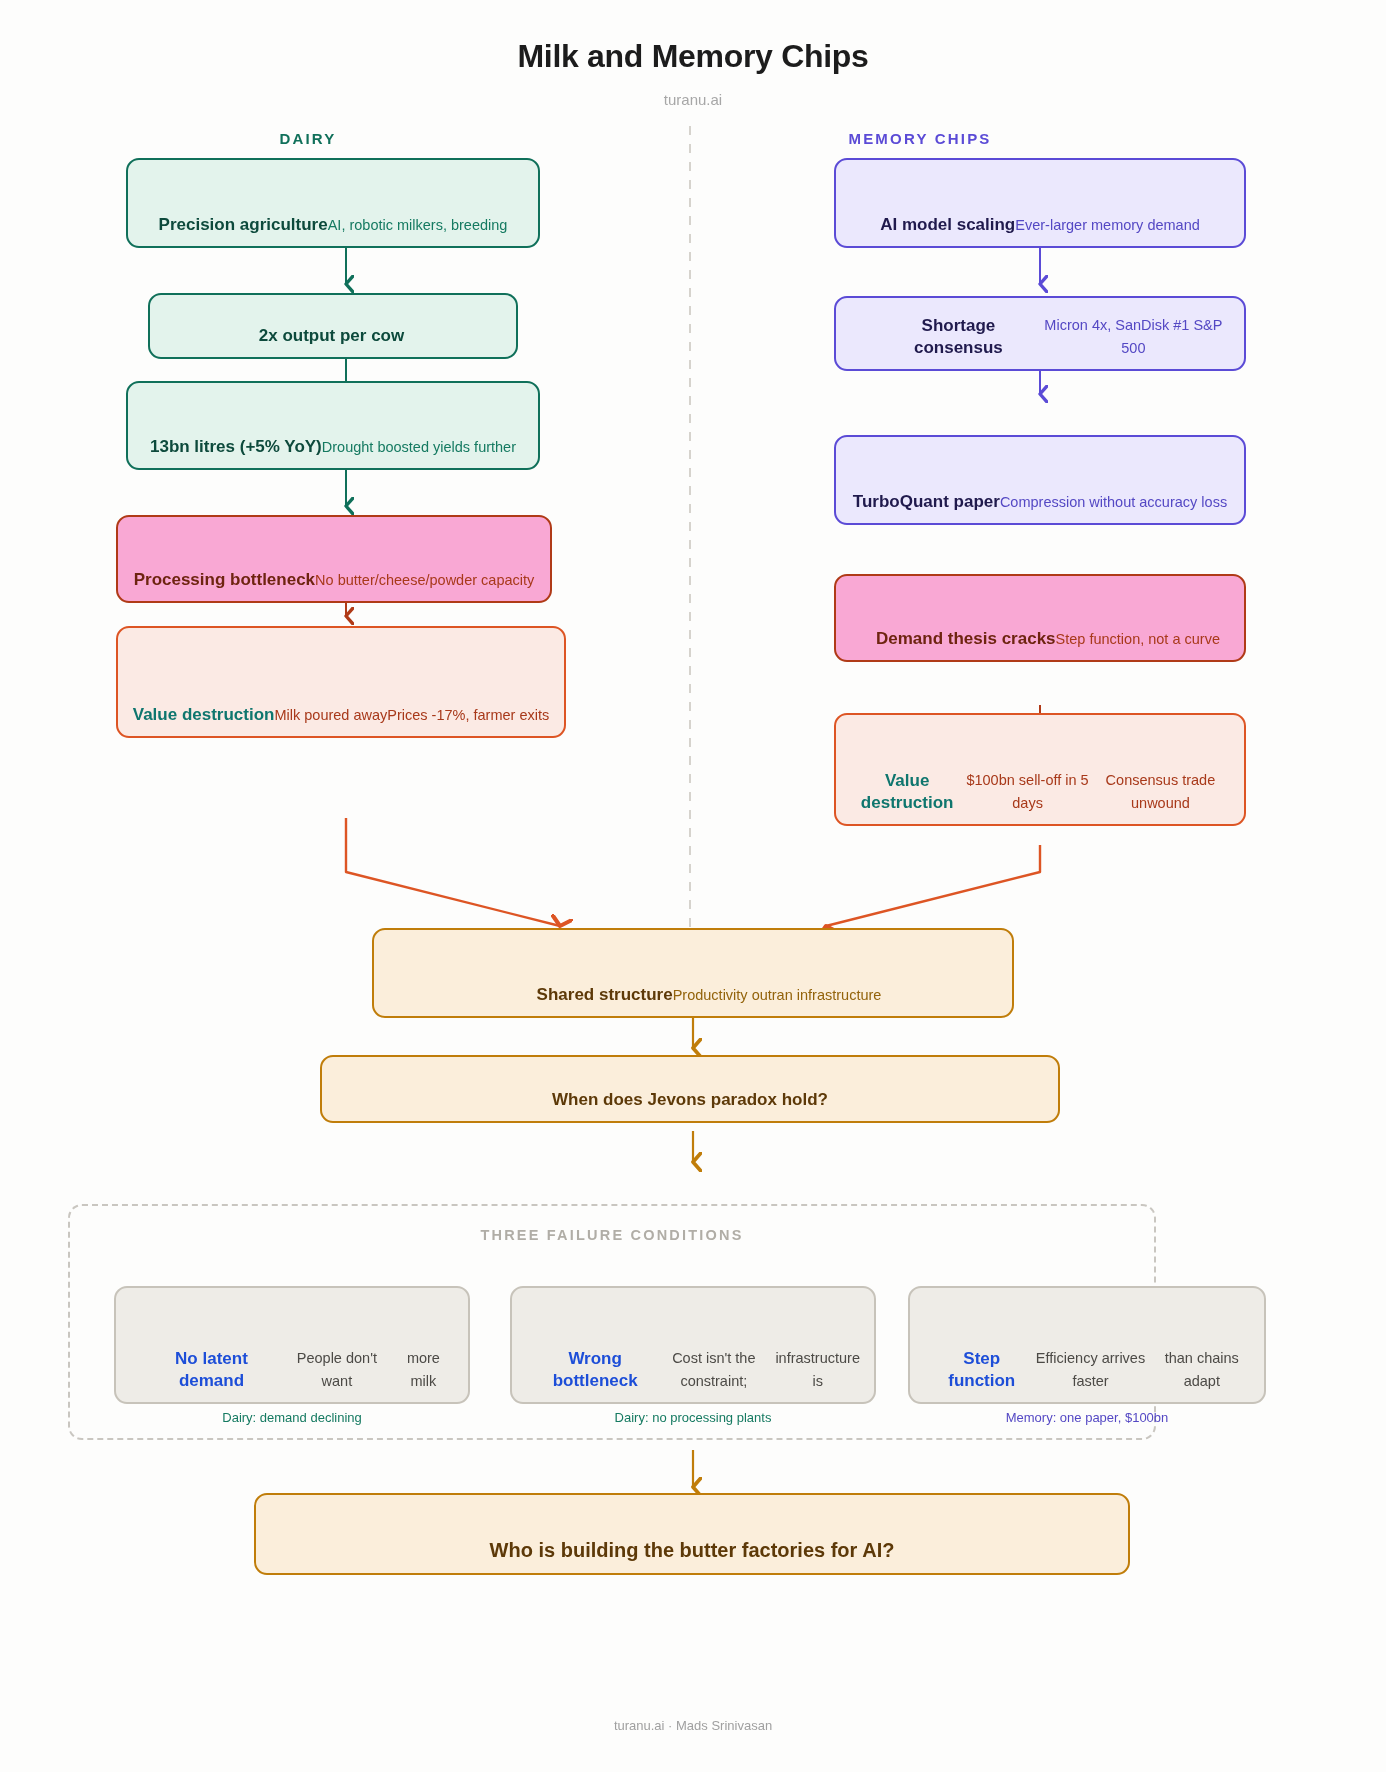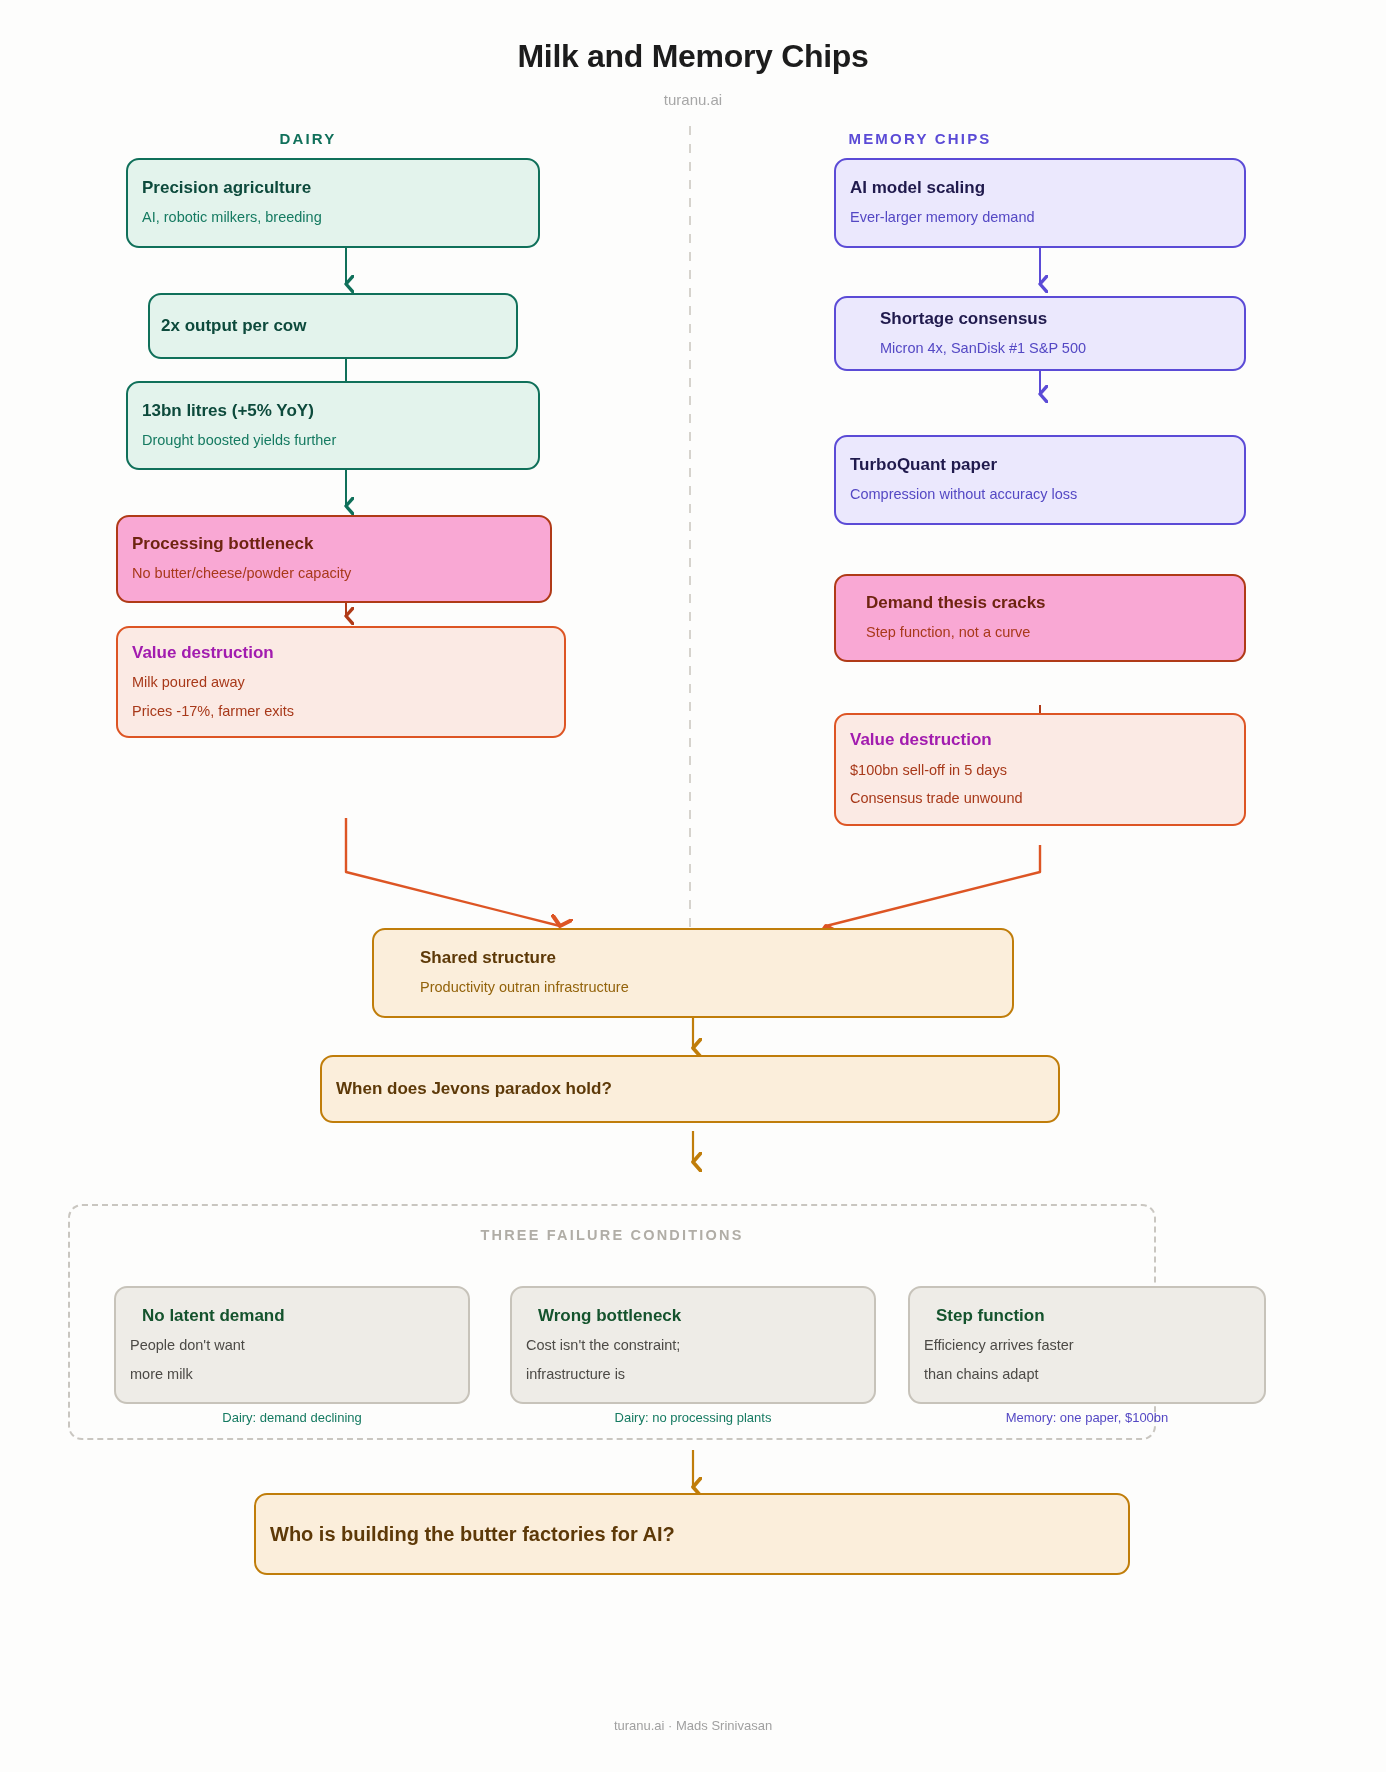--- a/index.html
+++ b/index.html
@@ -53,22 +53,22 @@
   .col-heading.dairy  { left: 126px; top: 22px; width: 364px; color: #10705a; }
   .col-heading.memory { left: 738px; top: 22px; width: 364px; color: #5b4bd6; }
 
   
   .node {
     position: absolute;
     border-radius: 13px;
     border-width: 2px;
     border-style: solid;
     display: flex;
-    flex-direction: column;
-    align-items: flex-start;
+    flex-direction: row;
+    align-items: flex-end;
     justify-content: center;
     text-align: center;
     padding: 10px 14px;
   }
   .node .t {
     font-size: 17px;
     font-weight: 700;
     line-height: 1.3;
   }
   .node .s {
@@ -85,29 +85,29 @@
 
   .n-purple { background: #ebe8fd; border-color: #5b4bd6; }
   .n-purple .t { color: #201a4d; }
   .n-purple .s { color: #5448c4; }
 
   .n-red    { background: #f9a8d4; border-color: #b03a17; }
   .n-red .t { color: #6e2410; }
   .n-red .s { color: #a8391a; }
 
   .n-redbright { background: #fbeae4; border-color: #dd5524; }
-  .n-redbright .t { color: #a21caf; }
+  .n-redbright .t { color: #0f766e; }
   .n-redbright .s { color: #a8391a; }
 
   .n-amber  { background: #fbeedb; border-color: #c07d0a; }
   .n-amber .t { color: #5d3908; }
   .n-amber .s { color: #93630b; }
 
   .n-grey   { background: #eeece7; border-color: #c7c3ba; }
-  .n-grey .t { color: #14532d; padding-left: 12px; }
+  .n-grey .t { color: #1d4ed8; padding-left: 12px; }
   .n-grey .s { color: #4c4a46; }
 
   
   .group-box {
     position: absolute;
     left: 68px; top: 1096px;
     width: 1088px; height: 236px;
     border: 2px dashed #c9c6c0;
     border-radius: 14px;
   }

